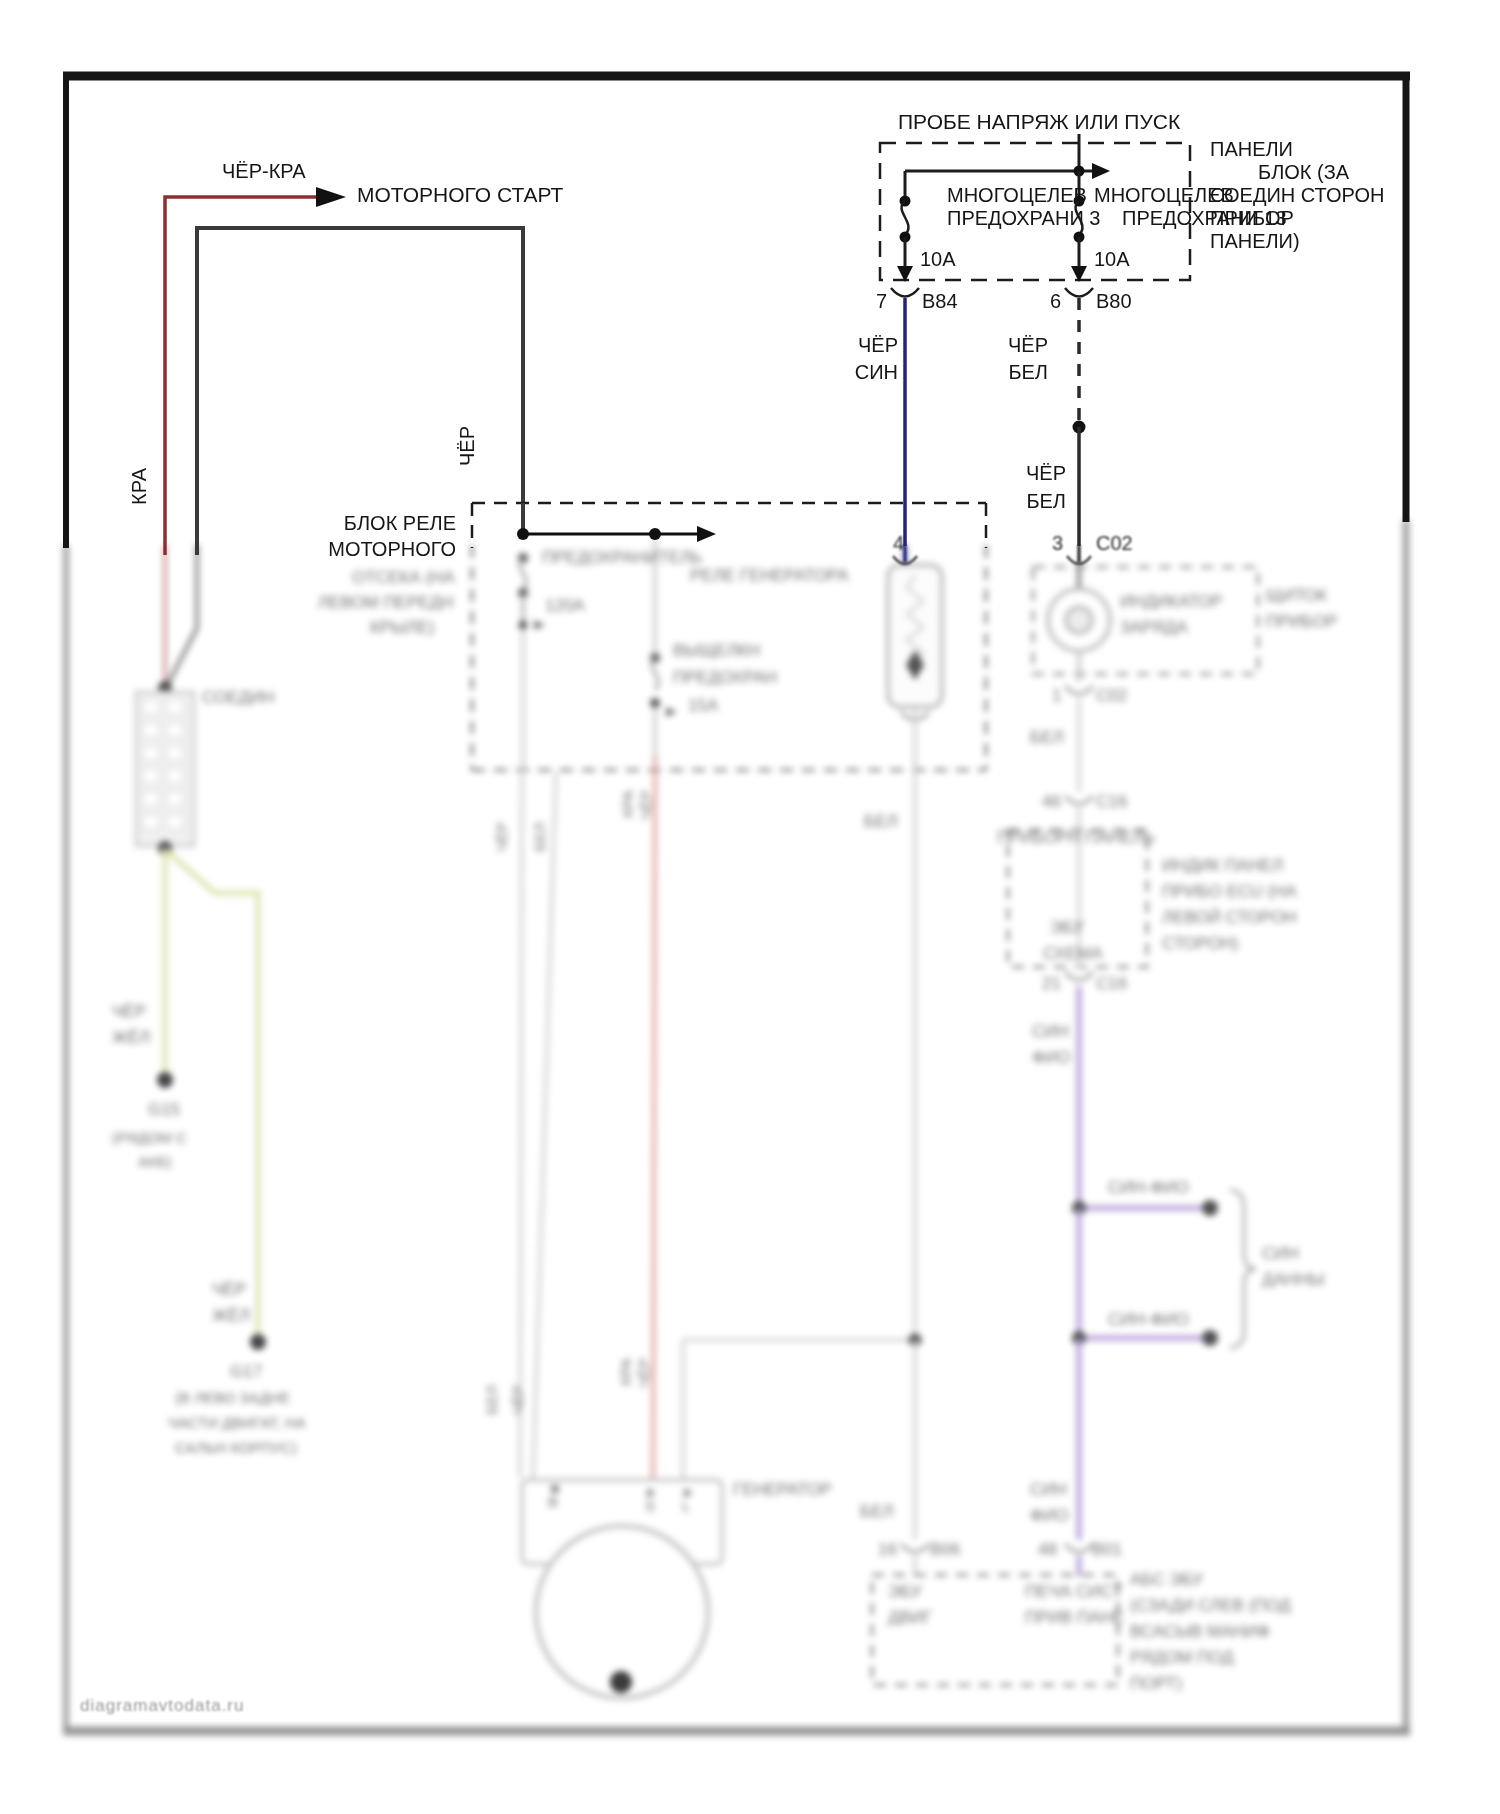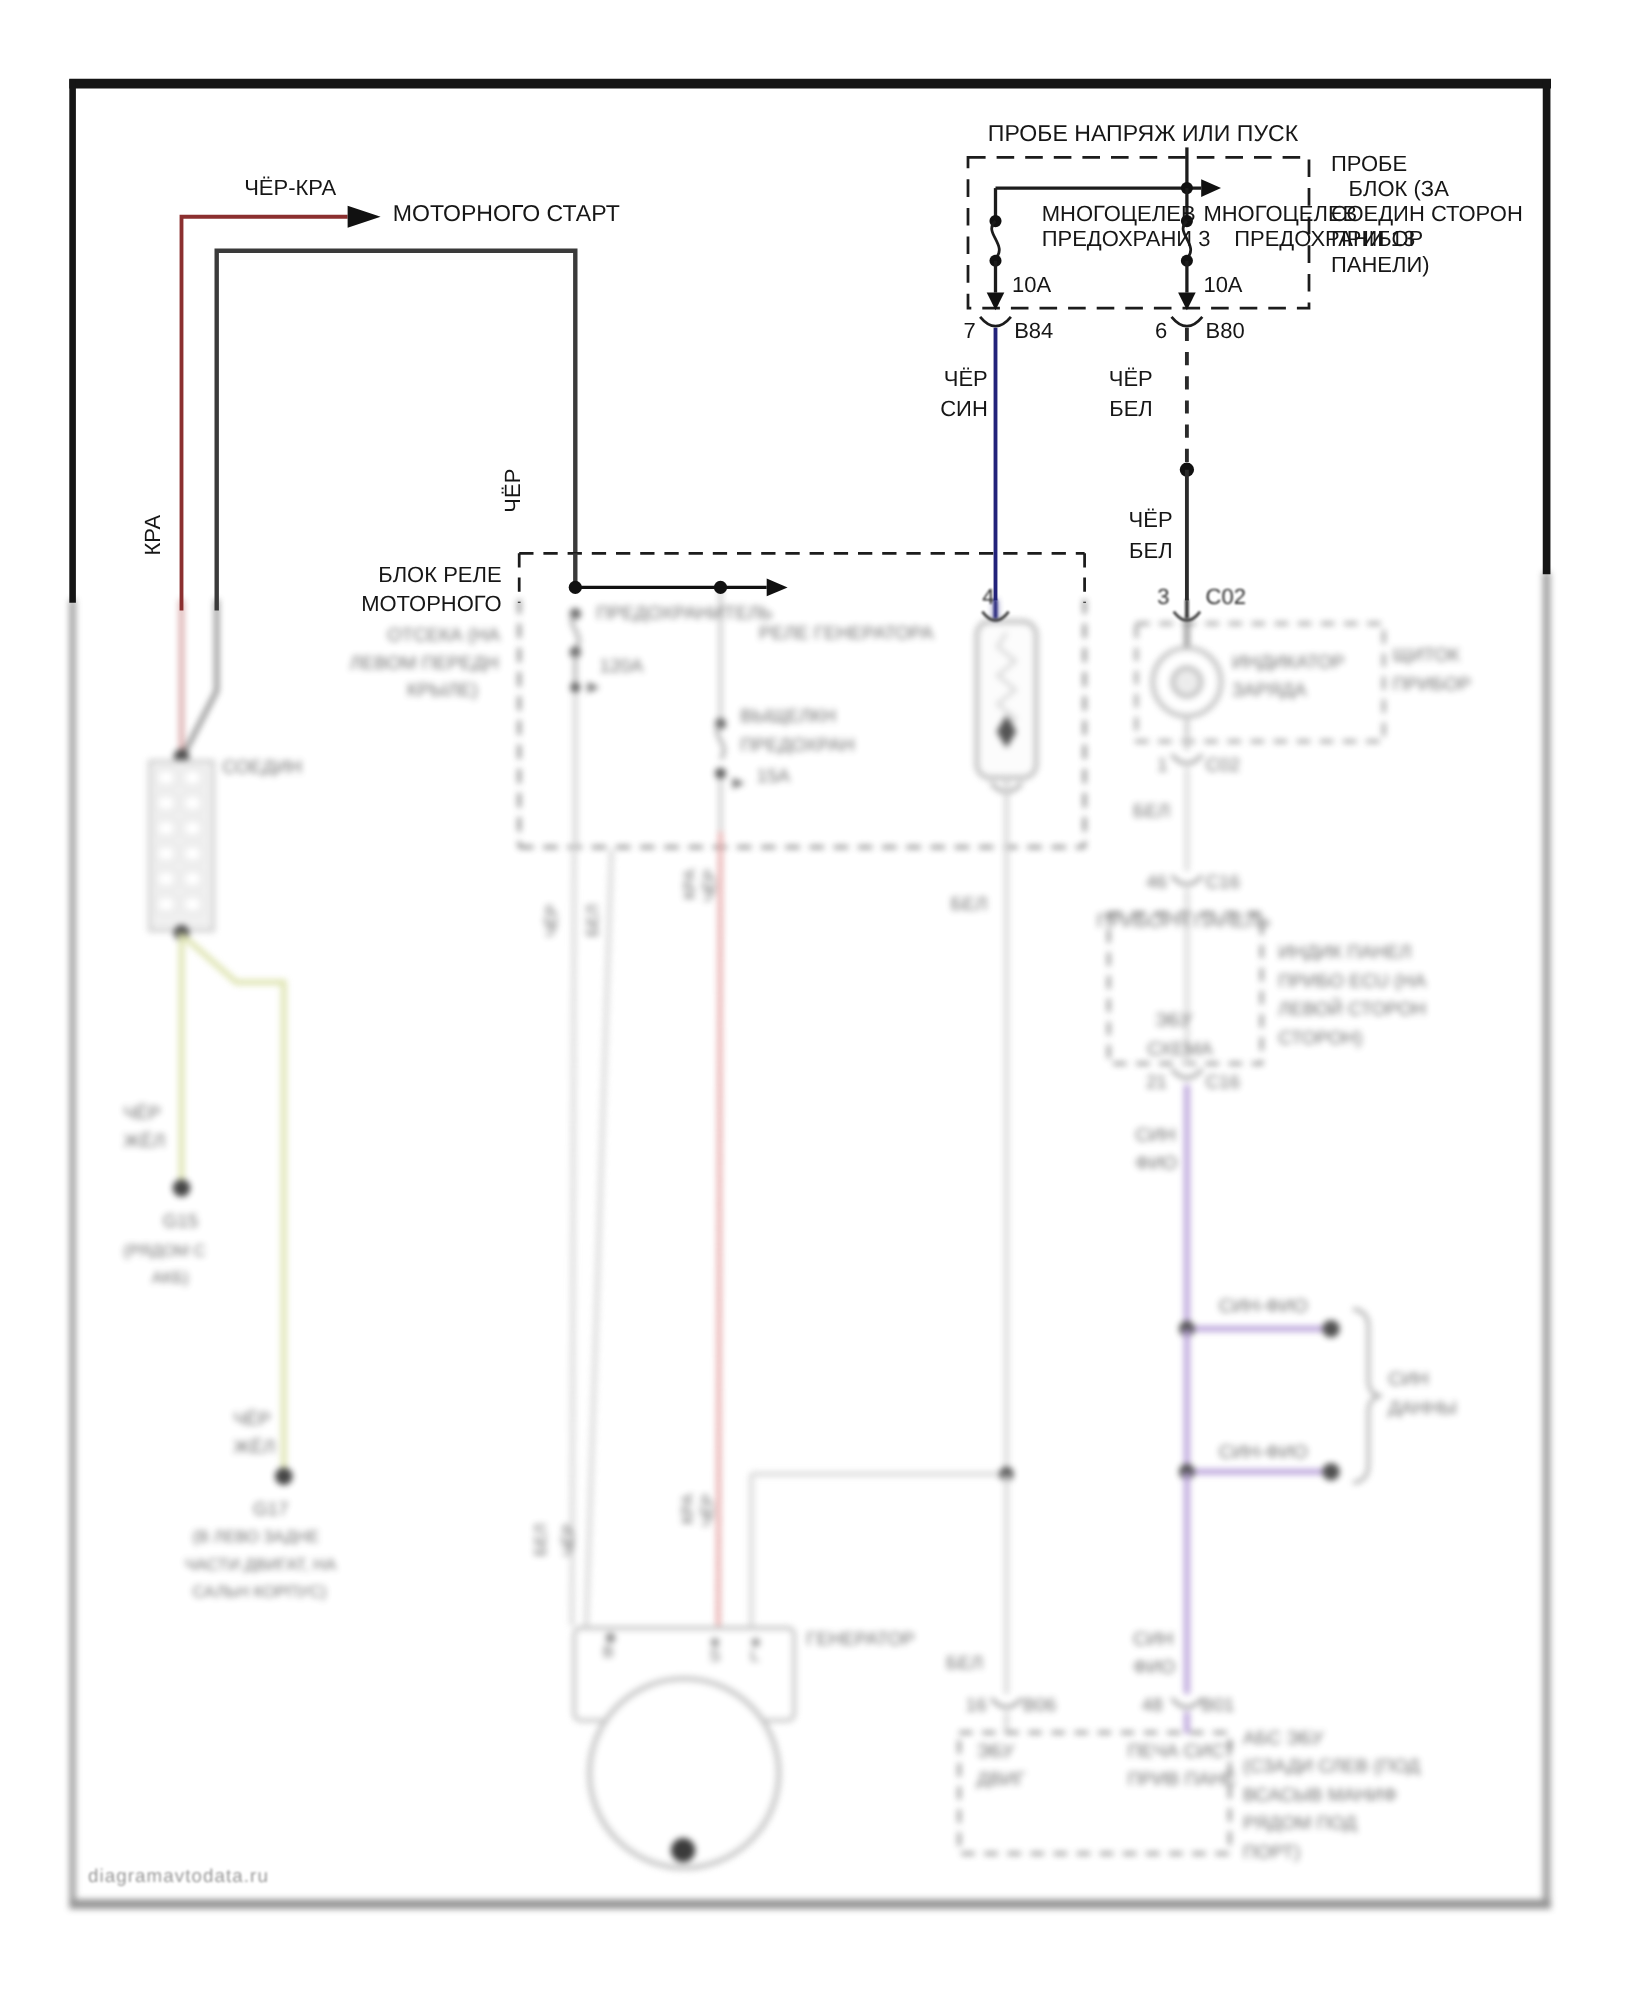--- a/index.html
+++ b/index.html
@@ -302,22 +302,22 @@
   <span class="t" style="left:947px;top:207px">ПРЕДОХРАНИ 3</span>
   <span class="t" style="left:1094px;top:184px">МНОГОЦЕЛЕВ</span>
   <span class="t" style="left:1122px;top:207px">ПРЕДОХРАНИ 13</span>
   <span class="t" style="left:920px;top:248px">10А</span>
   <span class="t" style="left:1094px;top:248px">10А</span>
   <span class="t" style="left:876px;top:290px">7</span>
   <span class="t" style="left:922px;top:290px">B84</span>
   <span class="t" style="left:1050px;top:290px">6</span>
   <span class="t" style="left:1096px;top:290px">B80</span>
 
-  <span class="t" style="left:1210px;top:138px">ПРОБЕ</span>
-  <span class="t" style="left:1226px;top:161px">БЛОК (ЗА</span>
+  <span class="t" style="left:1210px;top:138px">ПАНЕЛИ</span>
+  <span class="t" style="left:1258px;top:161px">БЛОК (ЗА</span>
   <span class="t" style="left:1210px;top:184px">СОЕДИН СТОРОН</span>
   <span class="t" style="left:1210px;top:207px">ПРИБОР</span>
   <span class="t" style="left:1210px;top:230px">ПАНЕЛИ)</span>
 
   <span class="t right" style="left:848px;top:334px;width:50px">ЧЁР</span>
   <span class="t right" style="left:848px;top:361px;width:50px">СИН</span>
   <span class="t right" style="left:998px;top:334px;width:50px">ЧЁР</span>
   <span class="t right" style="left:998px;top:361px;width:50px">БЕЛ</span>
   <span class="t right" style="left:1016px;top:462px;width:50px">ЧЁР</span>
   <span class="t right" style="left:1016px;top:490px;width:50px">БЕЛ</span>

